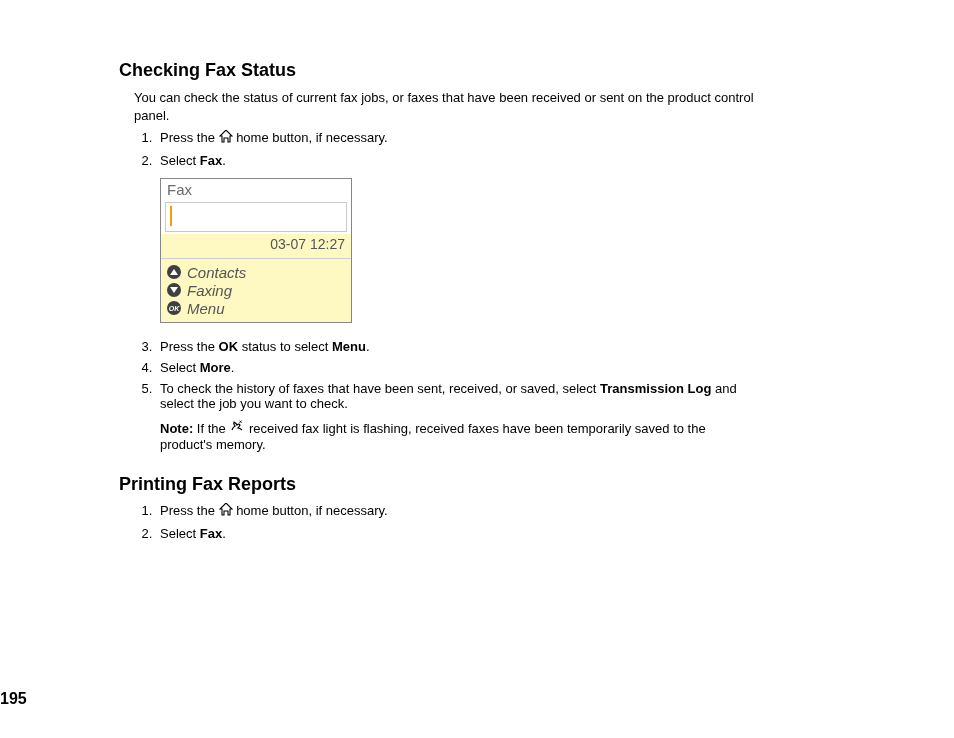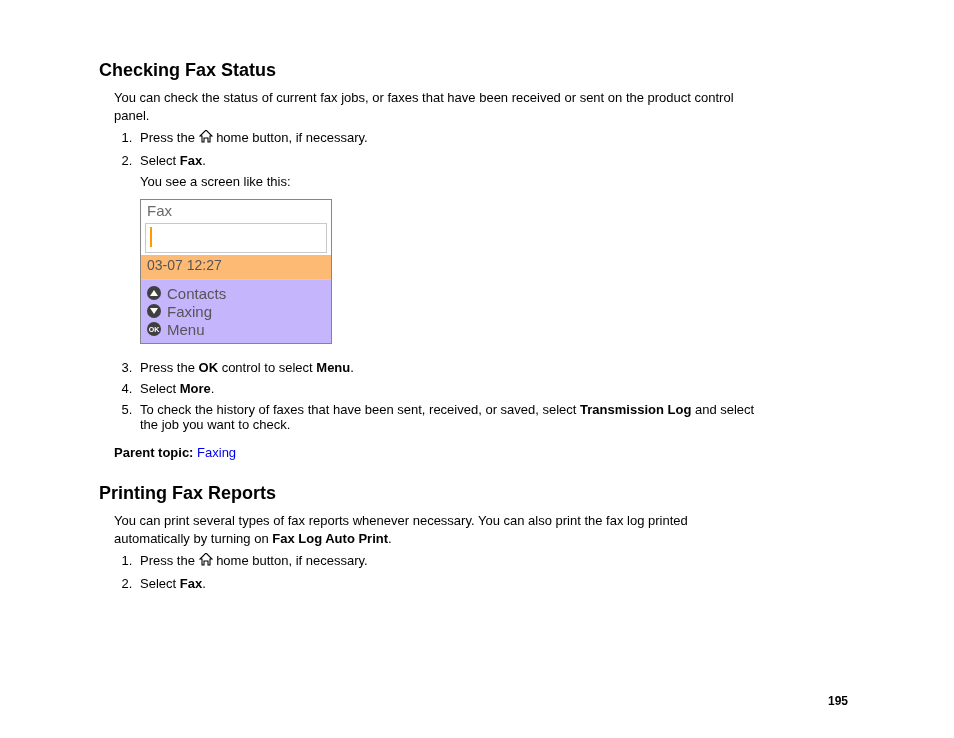--- a/index.html
+++ b/index.html
@@ -7,21 +7,21 @@
     padding: 0;
     background: #fff;
     font-family: Arial, Helvetica, sans-serif;
     font-size: 13px;
     color: #000;
   }
   .page {
     width: 848px;
     height: 738px;
     box-sizing: border-box;
-    padding: 60px 50px 30px 24px;
+    padding: 60px 50px 30px 44px;
     position: relative;
   }
   .content {
     margin-left: 75px;
     margin-right: 20px;
   }
   h2 {
     font-size: 18px;
     font-weight: bold;
     margin: 0 0 8px 0;
@@ -54,22 +54,22 @@
   .home-icon, .fax-light-icon {
     display: inline-block;
     vertical-align: middle;
     position: relative;
     top: -1px;
   }
   .page-number {
     position: absolute;
     bottom: 30px;
     left: 0; right: 0;
-    text-align: right;
-    font-size: 12px;
+    text-align: left;
+    font-size: 16px;
     font-weight: bold;
   }
   
   .fax-screen {
     width: 190px;
     border: 1px solid #868686;
     margin: 10px 0 16px 0;
     background: #fff;
     font-family: Arial, Helvetica, sans-serif;
   }
@@ -86,31 +86,32 @@
     background: #fff;
     position: relative;
   }
   .fax-cursor {
     position: absolute;
     left: 4px; top: 3px;
     width: 2px; height: 20px;
     background: #ff9a00;
   }
   .fax-date-row {
-    text-align: left;
+    text-align: right;
     color: #555;
     font-size: 14px;
     padding: 2px 6px 6px 6px;
-    background: #fdba74;
+    background: #fef9c3;
     border-bottom: 1px solid #cfcfcf;
     margin-top: 2px;
   }
   .fax-menu {
     padding: 4px 6px 4px 6px;
-    background: #c4b5fd;
+    background: #fef9c3;
+    font-style: italic;
   }
   .fax-menu-item {
     display: flex;
     align-items: center;
     gap: 6px;
     color: #555;
     font-size: 15px;
     margin: 1px 0;
   }
   .circ {
@@ -166,21 +167,20 @@
         <span class="li-body">
           <span>Press the </span><span class="home-icon"><svg width="14" height="13" viewBox="0 0 14 13">
                 <path d="M7 0 L13 6 L11 6 L11 12 L9 12 L9 8 L5 8 L5 12 L3 12 L3 6 L1 6 Z" fill="none" stroke="#000" stroke-width="1.1"></path>
               </svg></span><span> home button, if necessary.</span>
         </span>
       </li>
       <li>
         <span class="li-body">
           <span>Select </span><span class="bold">Fax</span><span>.</span>
         </span>
-        <span class="li-body li-sub">You see a screen like this:</span>
 
         <div class="fax-screen">
           <div class="fax-title">Fax</div>
           <div class="fax-input-row">
             <div class="fax-cursor"></div>
           </div>
           <div class="fax-date-row">03-07 12:27</div>
           <div class="fax-menu">
             <div class="fax-menu-item">
               <div class="circ">
@@ -200,43 +200,44 @@
                 </div>
               <span>Menu</span>
             </div>
           </div>
         </div>
       </li>
     </ol>
 
     <ol start="3">
       <li>
-        <span>Press the </span><span class="bold">OK</span><span> control to select </span><span class="bold">Menu</span><span>.</span>
+        <span>Press the </span><span class="bold">OK</span><span> status to select </span><span class="bold">Menu</span><span>.</span>
       </li>
       <li>
         <span>Select </span><span class="bold">More</span><span>.</span>
       </li>
       <li>
         <span>To check the history of faxes that have been sent, received, or saved, select </span><span class="bold">Transmission Log</span><span> and select the job you want to check.</span>
 
+        <div class="note-block">
+          <span class="bold">Note:</span><span> If the </span><span class="fax-light-icon"><svg width="16" height="13" viewBox="0 0 16 13">
+                <path d="M3 10 C3 10 4 7 6 6 C6 6 4 4 5 2 C5 2 7 3 8 5 C8 5 10 3 11 5 C11 5 10 7 9 8 C11 8 13 10 13 10" fill="none" stroke="#000" stroke-width="1.2"></path>
+                <path d="M2 12 L5 9 M5 12 L2 9" stroke="#000" stroke-width="1.2" fill="none" transform="translate(4,-7) scale(0.5)"></path>
+                <path d="M11 2 L14 5 M14 2 L11 5" stroke="#000" stroke-width="1.2" fill="none" transform="scale(0.7) translate(4,-1)"></path>
+              </svg></span><span> received fax light is flashing, received faxes have been temporarily saved to the product's memory.</span>
+        </div>
       </li>
     </ol>
 
-    <p class="parent-topic">
-      <span class="bold">Parent topic: </span><a href="#" class="link">Faxing</a>
-    </p>
   </div>
 
   <div class="content section-gap">
     <h2>Printing Fax Reports</h2>
   </div>
   <div class="body-text">
-    <p>
-      <span>You can print several types of fax reports whenever necessary. You can also print the fax log printed automatically by turning on </span><span class="bold">Fax Log Auto Print</span><span>.</span>
-    </p>
     <ol>
       <li>
         <span>Press the </span><span class="home-icon"><svg width="14" height="13" viewBox="0 0 14 13">
               <path d="M7 0 L13 6 L11 6 L11 12 L9 12 L9 8 L5 8 L5 12 L3 12 L3 6 L1 6 Z" fill="none" stroke="#000" stroke-width="1.1"></path>
             </svg></span><span> home button, if necessary.</span>
       </li>
       <li>
         <span>Select </span><span class="bold">Fax</span><span>.</span>
       </li>
     </ol>

